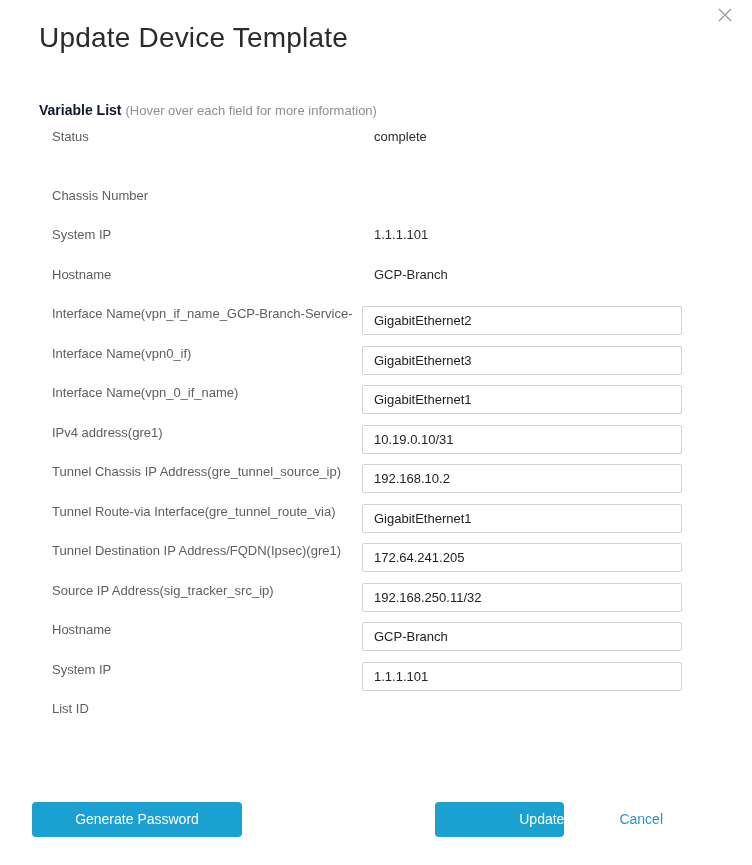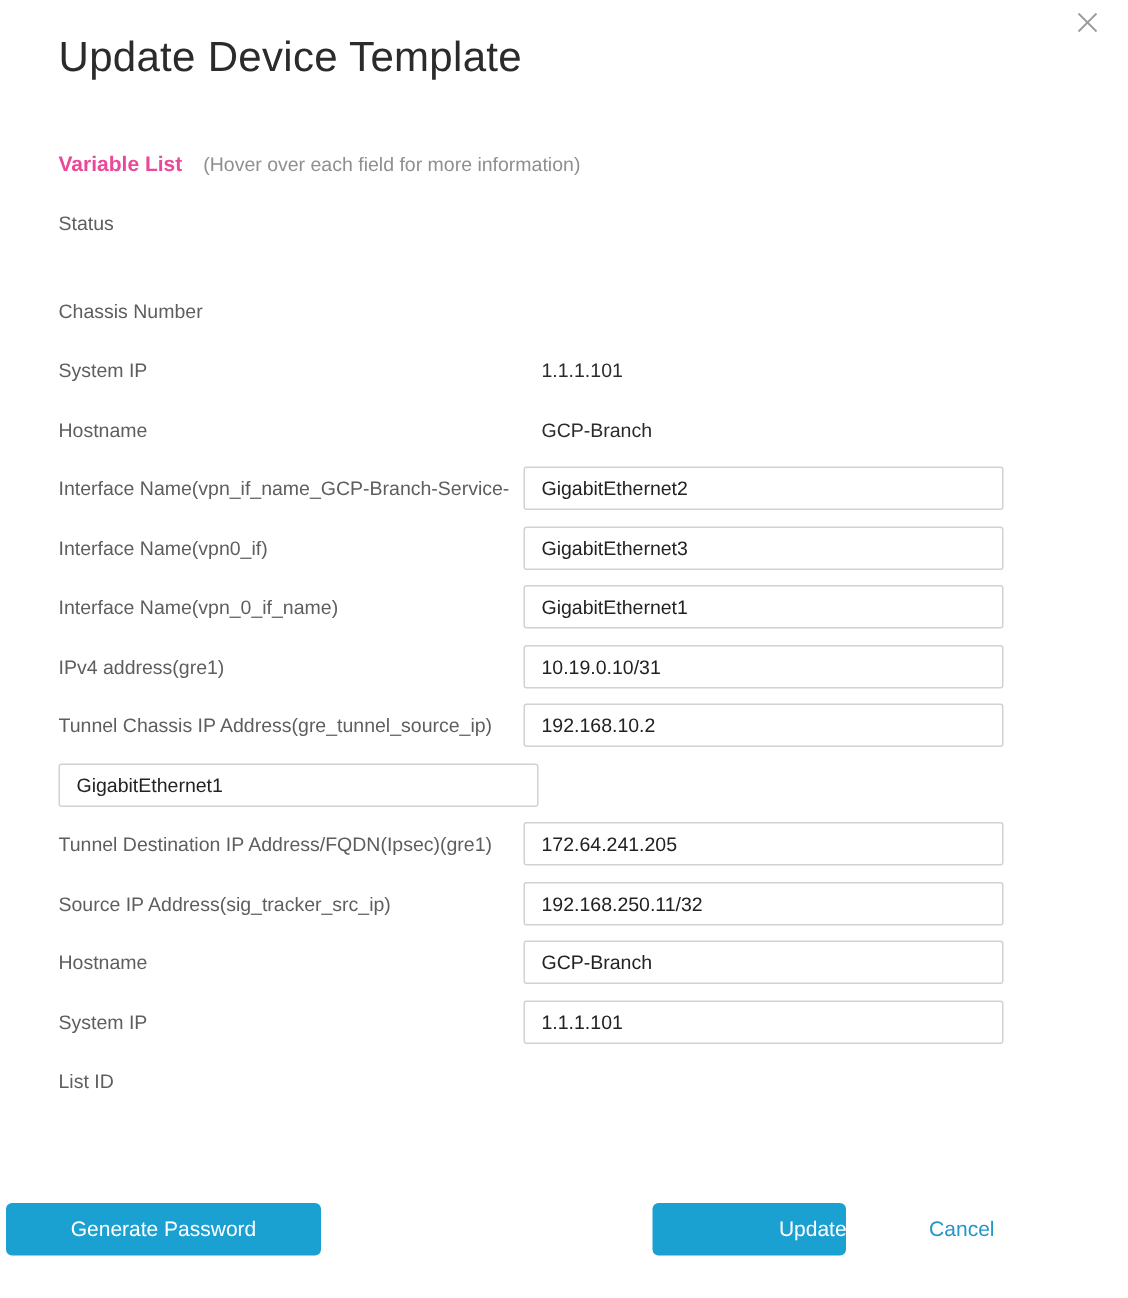--- a/index.html
+++ b/index.html
@@ -7,36 +7,36 @@
     font-family:"Liberation Sans", sans-serif; }
   .dialog { position:relative; width:752px; height:865px; background:#fff; overflow:hidden; }
 
   .close-btn { position:absolute; top:5px; right:17px; width:20px; height:20px;
     background:none; border:none; cursor:pointer; padding:0; }
 
   .title { margin:22px 0 0 39px; font-size:28px; font-weight:300;
     color:#2b2b2b; letter-spacing:0.2px; }
 
   .section-head { margin:47px 0 0 39px; }
-  .sec-title { font-size:14px; font-weight:bold; color:#ec4899; }
-  .sec-hint  { font-size:13px; color:#8f8f8f; margin-left:14px; }
+  .sec-title { font-size:14px; font-weight:bold; color:#0f172a; }
+  .sec-hint  { font-size:13px; color:#8f8f8f; margin-left:4px; }
 
   .rows { margin-top:10px; }
-  .row { display:flex; align-items:center; min-height:39.5px; padding-left:39px; }
+  .row { display:flex; align-items:flex-start; min-height:39.5px; padding-left:52px; }
   .row.gap-after { margin-bottom:19px; }
   .row-label { width:310px; min-width:310px; font-size:13px; color:#5e5e5e;
     white-space:nowrap; overflow:hidden; }
   .row-static { width:320px; padding-left:12px; font-size:13px; color:#2b2b2b;
     white-space:nowrap; }
   .row-input { width:320px; height:29px; border:1px solid #d2d2d2; border-radius:2px;
     padding:0 10px 0 11px; font-size:13px; color:#222222; background:#fff;
     font-family:"Liberation Sans", sans-serif; outline:none; }
 
   .footer { display:flex; align-items:center; margin-top:61px;
-    padding-left:4px; padding-right:89px; }
+    padding-left:32px; padding-right:89px; }
   .btn { height:35px; border:none; border-radius:4px; color:#ffffff; font-size:14px;
     font-family:"Liberation Sans", sans-serif; cursor:pointer; }
   .btn-gen { width:210px; }
   .btn-update { width:129px; margin-left:auto; }
   .cancel-link { margin-left:55px; font-size:14px; text-decoration:none; cursor:pointer; }
 </style>
 </head>
 <body>
 
 <div class="dialog">
@@ -50,20 +50,21 @@
 
   <h1 class="title">Update Device Template</h1>
 
   <div class="section-head">
     <span class="sec-title">Variable List</span><span class="sec-hint">(Hover over each field for more information)</span>
   </div>
 
   <div class="rows" id="rows">
       <div class="row gap-after">
     <div class="row-label">Status</div>
+  <div class="row-static">complete</div>
       </div>
       <div class="row">
     <div class="row-label">Chassis Number</div>
   <div class="row-static"></div>
       </div>
       <div class="row">
     <div class="row-label">System IP</div>
   <div class="row-static">1.1.1.101</div>
       </div>
       <div class="row">
@@ -84,20 +85,21 @@
       </div>
       <div class="row">
     <div class="row-label">IPv4 address(gre1)</div>
   <input class="row-input" type="text" value="10.19.0.10/31" style="">
       </div>
       <div class="row">
     <div class="row-label">Tunnel Chassis IP Address(gre_tunnel_source_ip)</div>
   <input class="row-input" type="text" value="192.168.10.2" style="">
       </div>
       <div class="row">
+    <div class="row-label">Tunnel Route-via Interface(gre_tunnel_route_via)</div>
   <input class="row-input" type="text" value="GigabitEthernet1" style="">
       </div>
       <div class="row">
     <div class="row-label">Tunnel Destination IP Address/FQDN(Ipsec)(gre1)</div>
   <input class="row-input" type="text" value="172.64.241.205" style="">
       </div>
       <div class="row">
     <div class="row-label">Source IP Address(sig_tracker_src_ip)</div>
   <input class="row-input" type="text" value="192.168.250.11/32" style="">
       </div>

